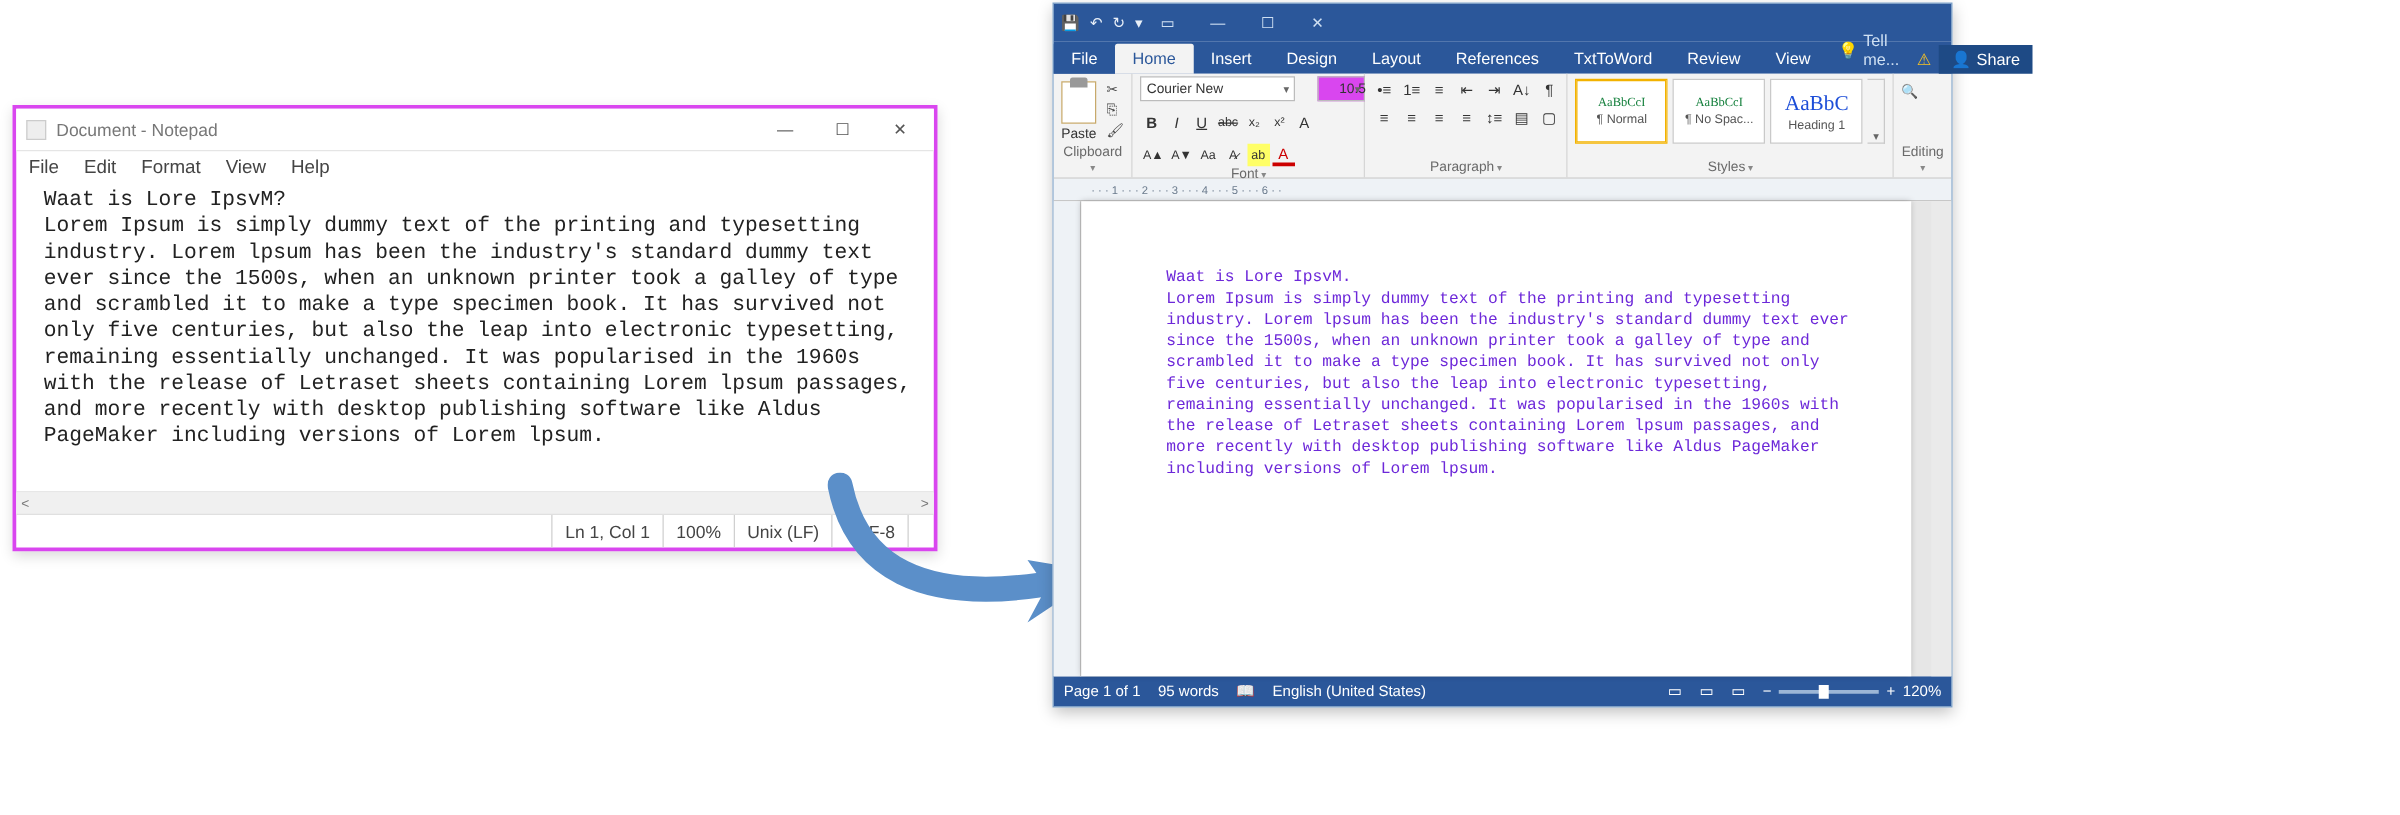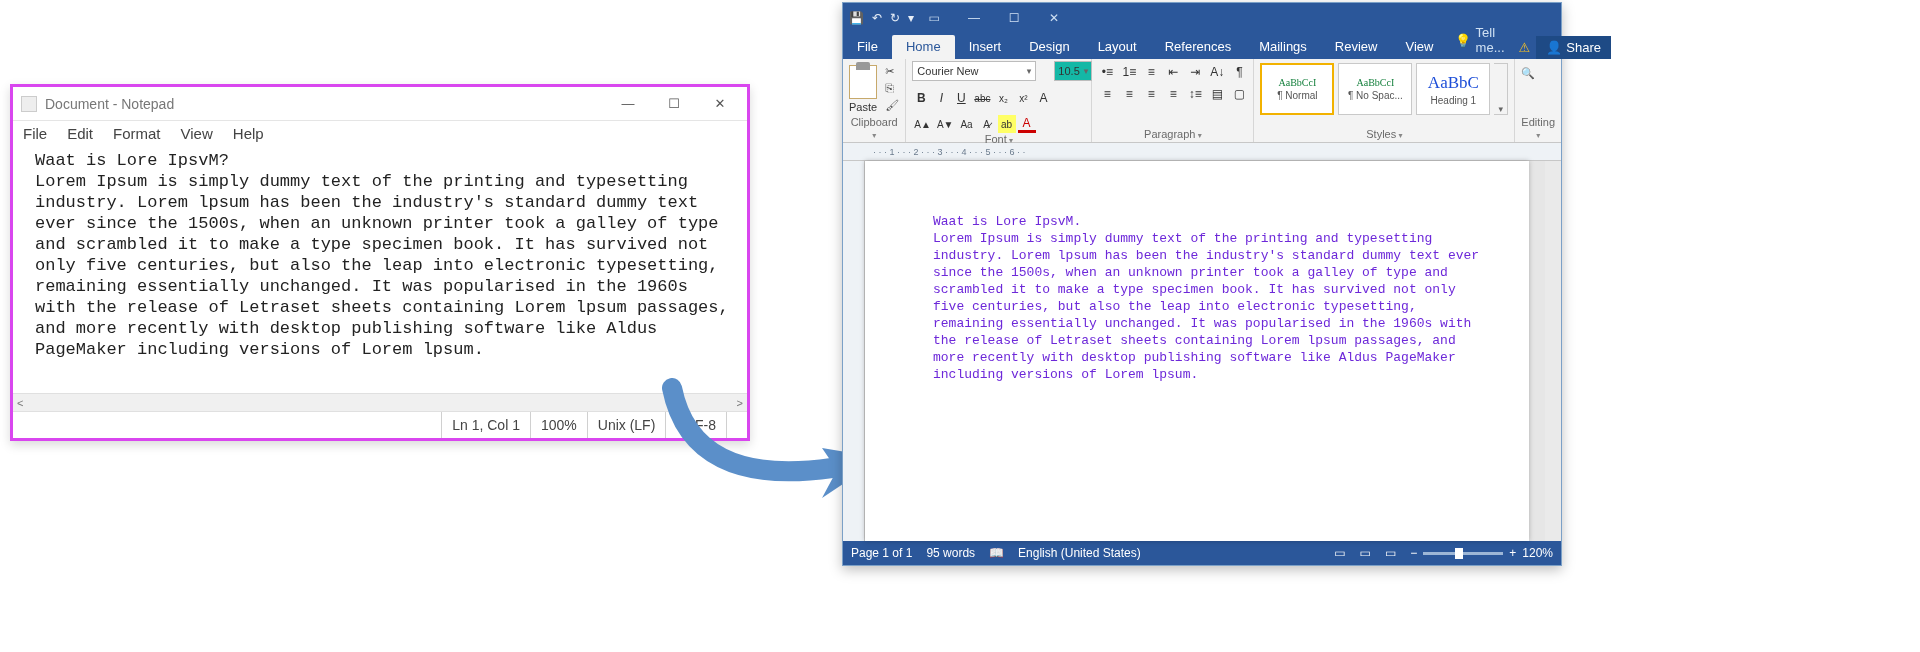--- a/index.html
+++ b/index.html
@@ -179,22 +179,22 @@
 
   
   .fontrow1 { display:flex; gap:2px; align-items:center; }
   .fontname {
     width:124px; height:20px; border:1px solid #bcbcbc; background:#fff;
     font-size:11px; padding:1px 4px; color:#333;
     display:flex; align-items:center; position:relative;
   }
   .fontname::after{content:"▾"; position:absolute; right:4px; font-size:9px; color:#666;}
   .fontsize {
-    width:38px; height:20px; border:1px solid #bcbcbc; background:#14b8a6;
-    font-size:11px; padding:1px 3px; color:#333; display:flex; align-items:center; position:relative;margin-left:16px;
+    width:38px; height:20px; border:1px solid #bcbcbc; background:#d946ef;
+    font-size:11px; padding:1px 16px; color:#333; display:flex; align-items:center; position:relative;margin-left:16px;
   }
   .fontsize::after{content:"▾"; position:absolute; right:3px; font-size:9px; color:#666;}
   .fbtn {
     min-width:18px; height:18px;
     display:flex; align-items:center; justify-content:center;
     font-size:12px; color:#333;
     padding:0 2px;
   }
   .fontrow2 { display:flex; gap:2px; margin-top:4px;}
   .fontrow3 { display:flex; gap:2px; margin-top:4px;}
@@ -328,21 +328,21 @@
     <div class="wd-winbtn">✕</div>
   </div>
 
   <div class="wd-tabs">
     <div class="wd-tab file">File</div>
     <div class="wd-tab active">Home</div>
     <div class="wd-tab">Insert</div>
     <div class="wd-tab">Design</div>
     <div class="wd-tab">Layout</div>
     <div class="wd-tab">References</div>
-    <div class="wd-tab">Mailings</div>
+    <div class="wd-tab">TxtToWord</div>
     <div class="wd-tab">Review</div>
     <div class="wd-tab">View</div>
     <div class="tell">
       <span>💡</span>
       <span>Tell me...</span>
     </div>
     <div class="warn">⚠</div>
     <div class="share">
       <span>👤</span>
       <span>Share</span>

